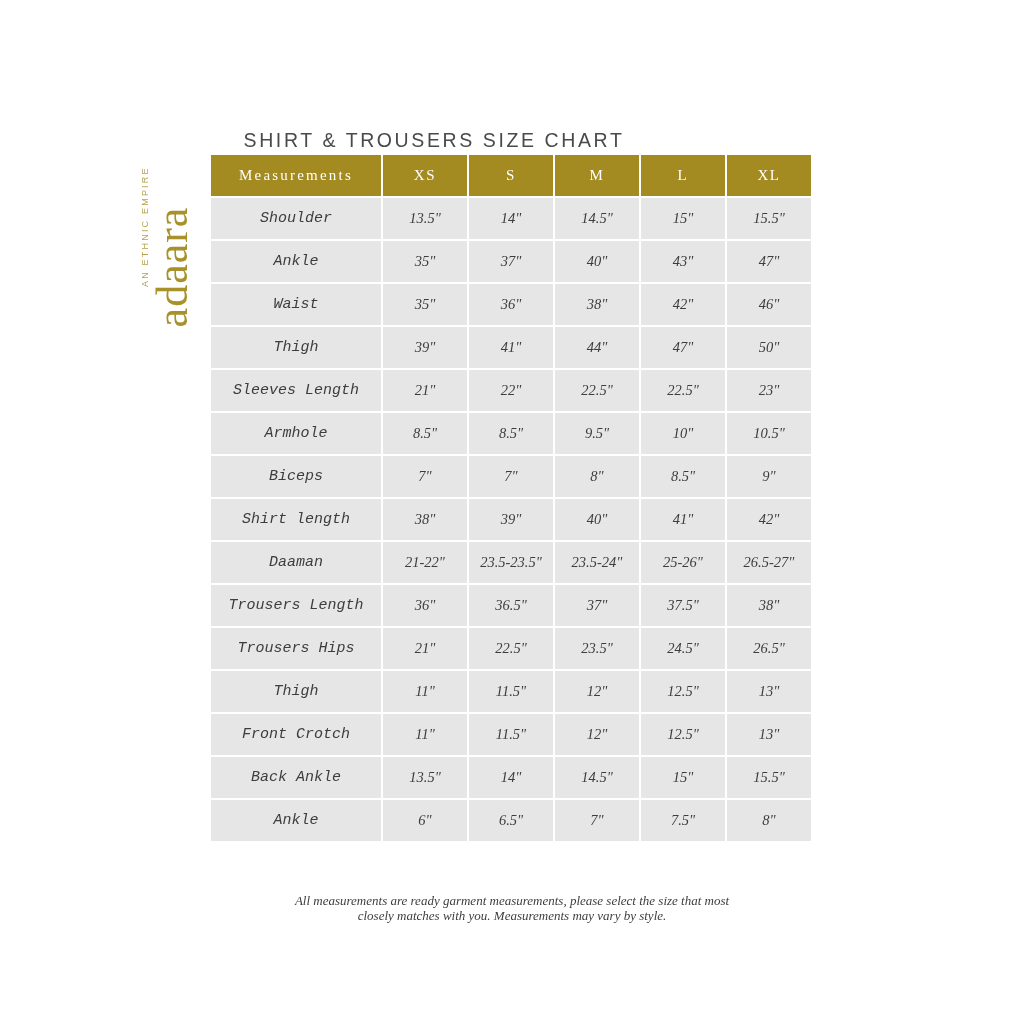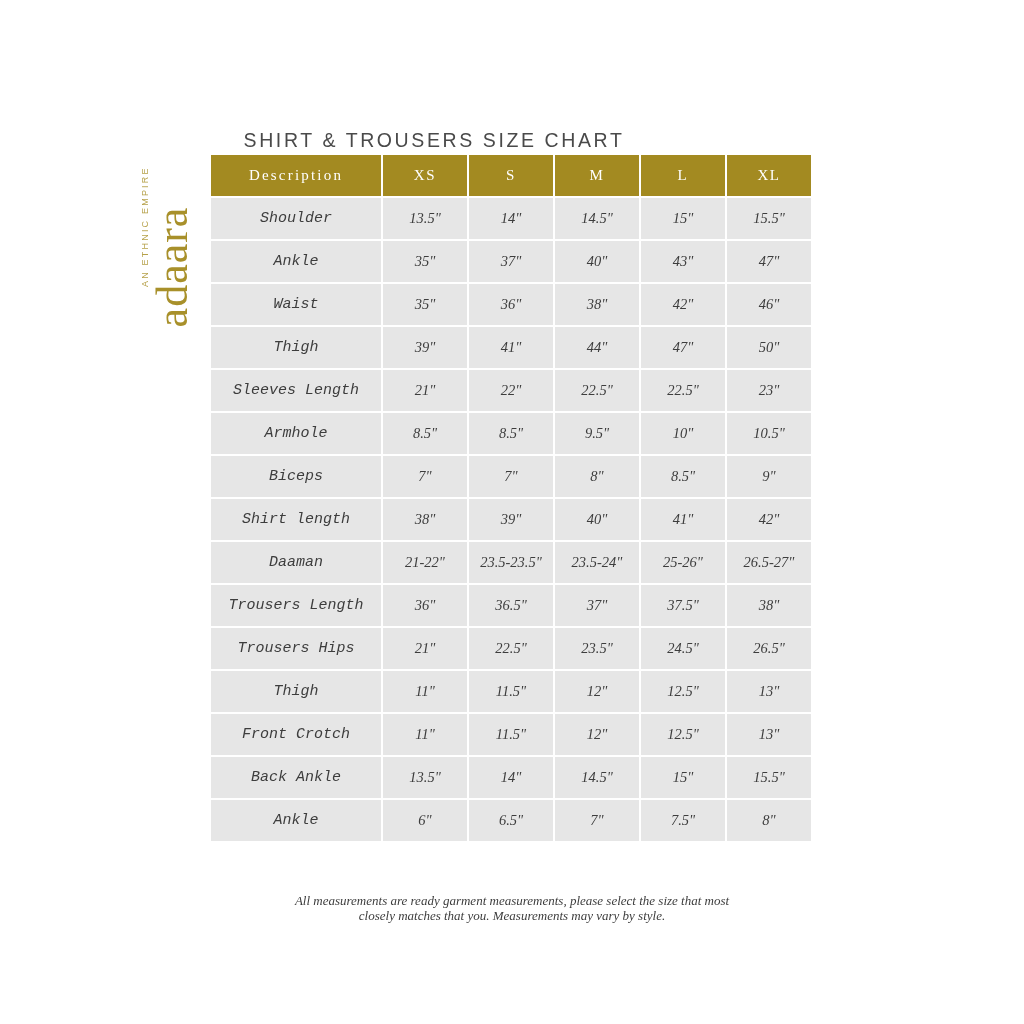--- a/index.html
+++ b/index.html
@@ -150,21 +150,21 @@
       <colgroup>
         <col class="c-desc">
         <col class="c-size">
           <col class="c-size">
           <col class="c-size">
           <col class="c-size">
           <col class="c-size">
       </colgroup>
       <thead>
         <tr>
-          <th class="desc-head">Description</th>
+          <th class="desc-head">Measurements</th>
           <th>XS</th>
           <th>S</th>
           <th>M</th>
           <th>L</th>
           <th>XL</th>
         </tr>
       </thead>
       <tbody>
         <tr>
           <td class="row-label">Shoulder</td>
@@ -285,16 +285,16 @@
           <td>7"</td>
           <td>7.5"</td>
           <td>8"</td>
         </tr>
       </tbody>
     </table>
   </div>
 
   <div class="footnote">
     <span>All measurements are ready garment measurements, please select the size that most</span>
-    <span>closely matches that you. Measurements may vary by style.</span>
+    <span>closely matches with you. Measurements may vary by style.</span>
   </div>
 
 </div>
 
 </body></html>

